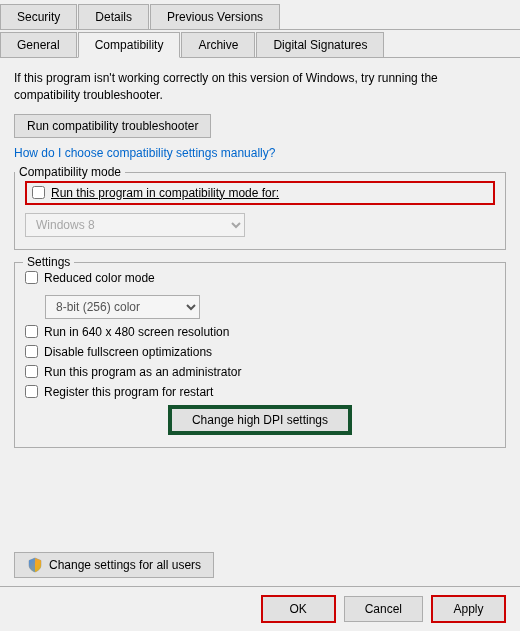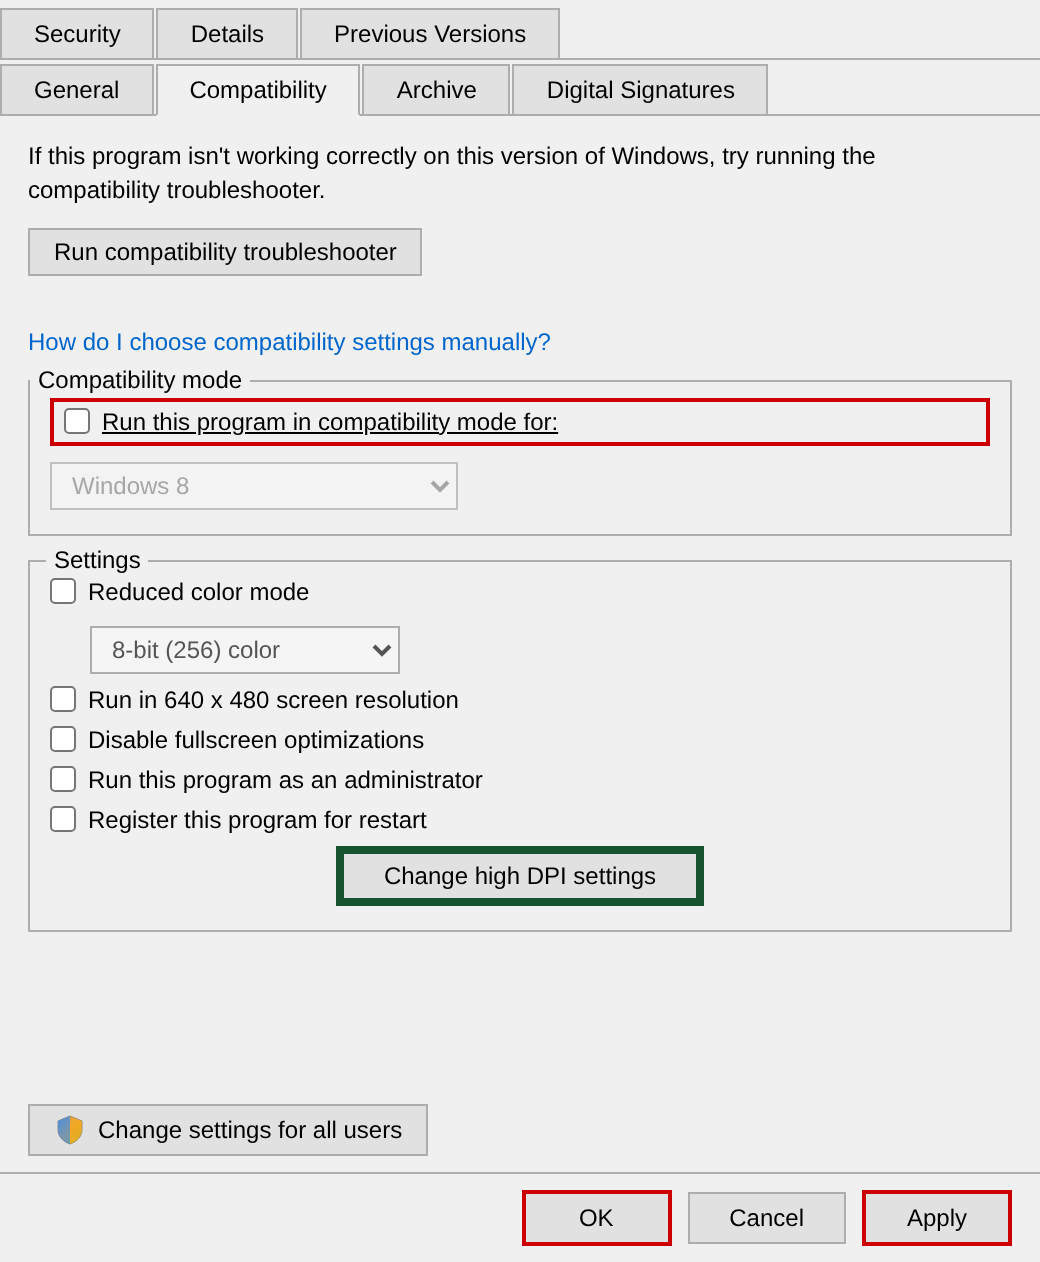--- a/index.html
+++ b/index.html
@@ -63,21 +63,21 @@
     .btn {
       display: inline-block;
       padding: 4px 12px;
       background: #e1e1e1;
       border: 1px solid #adadad;
       cursor: pointer;
       font-size: 12px;
       font-family: inherit;
     }
     .troubleshooter-btn {
-      margin-bottom: 26px;
+      margin-bottom: 8px;
       display: block;
       text-align: center;
     }
     .link {
       color: #0066cc;
       text-decoration: none;
       font-size: 12px;
       display: block;
       margin-bottom: 12px;
       cursor: pointer;
@@ -107,21 +107,21 @@
       width: 13px;
       height: 13px;
       cursor: pointer;
       flex-shrink: 0;
     }
     .checkbox-label {
       font-size: 12px;
       color: #000;
     }
     .select-box {
-      width: 204px;
+      width: 220px;
       padding: 3px 6px;
       border: 1px solid #adadad;
       background: #f5f5f5;
       font-size: 12px;
       font-family: inherit;
       color: #555;
       appearance: auto;
       margin-left: 0;
     }
     .select-box:disabled {

